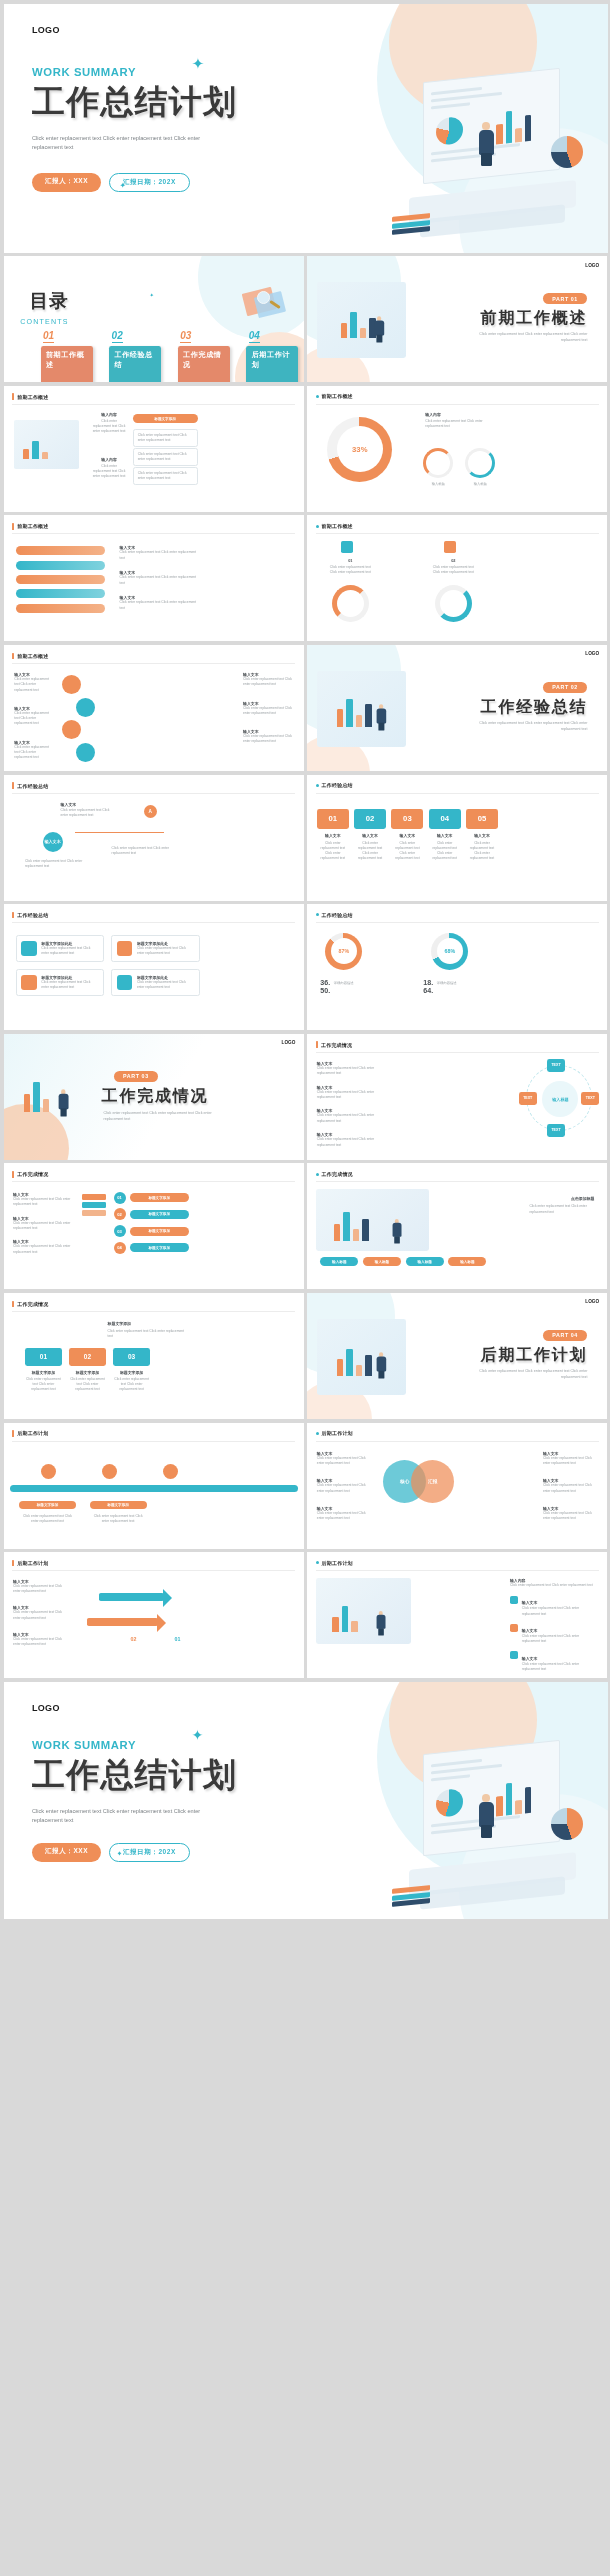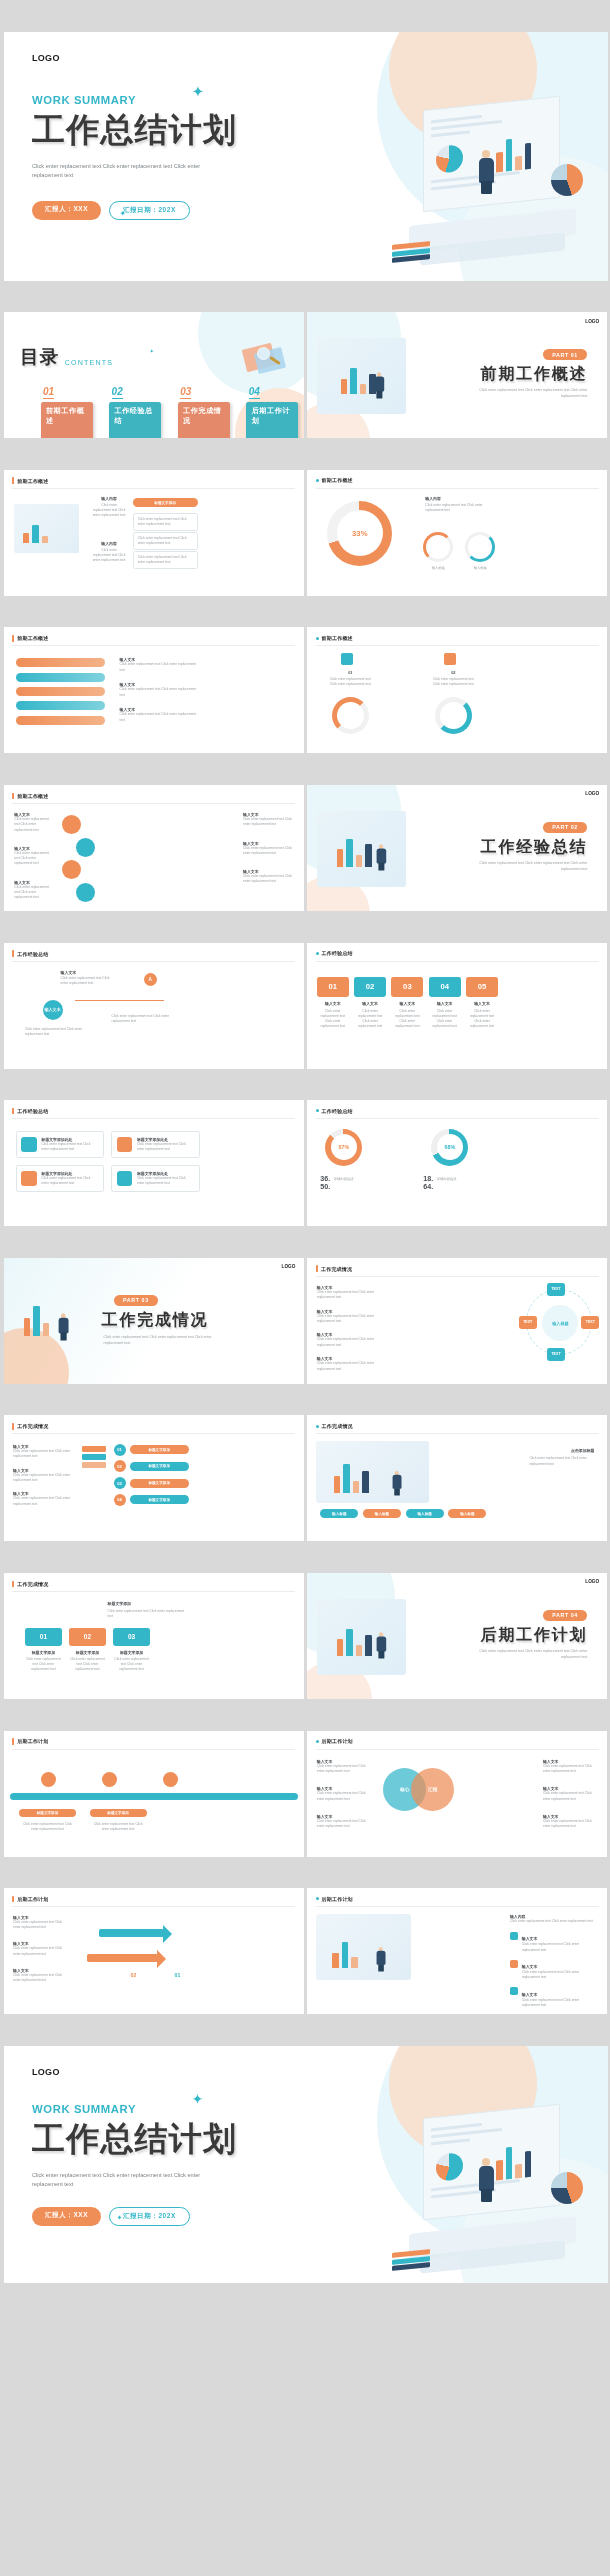--- a/index.html
+++ b/index.html
@@ -4,21 +4,21 @@
 <style>
   *{box-sizing:border-box;margin:0;padding:0;}
   body{
     width:611px;
     background:#d9d9d9;
     font-family:"Liberation Sans","DejaVu Sans",sans-serif;
     -webkit-font-smoothing:antialiased;
   }
   
   .sheet{width:611px;padding:3.6px 3.6px 6px 3.6px;display:flex;flex-direction:column;gap:3.6px;}
-  .row{display:flex;gap:3.6px;margin-top:28px;}
+  .row{display:flex;gap:3.6px;}
   .slide{
     position:relative;background:#fff;overflow:hidden;flex:1 1 0;
     height:126px;
   }
   .slide.full{width:604px;flex:none;}
   .slide.hero{height:249px;}
   .slide.hero2{height:237px;}
 
   
   :root{
@@ -78,21 +78,21 @@
   .bar-grp i{display:block;width:6.5px;border-radius:1.2px 1.2px 0 0;}
   .person{position:absolute;width:18px;height:43px;}
   .person .head{position:absolute;left:4.7px;top:0;width:7.7px;height:7.7px;border-radius:50%;background:#f0c9a6;}
   .person .body{position:absolute;left:1.2px;top:7.1px;width:15.4px;height:25px;background:#2f4d6b;border-radius:4.7px 4.7px 1.8px 1.8px;}
   .person .leg{position:absolute;left:3.6px;top:31px;width:10.7px;height:13px;background:#26415a;border-radius:1.2px;}
   .donut{position:absolute;border-radius:50%;}
   .books{position:absolute;}
   .books i{display:block;border-radius:1.2px;margin-top:1.2px;transform:skewY(-6deg);}
 
   
-  .toc-title{position:absolute;left:16.6px;top:32px;display:flex;align-items:flex-end;gap:5.3px;}
+  .toc-title{position:absolute;left:16.6px;top:32px;display:flex;align-items:flex-end;gap:5.3px;flex-direction:column;}
   .toc-title .cn{font-size:18.4px;font-weight:bold;color:#2f2f2f;letter-spacing:1.2px;
                  text-shadow:1.2px 1.8px 1.8px rgba(0,0,0,.16);}
   .toc-title .en{font-size:7.1px;color:var(--teal);letter-spacing:1.2px;padding-bottom:2.4px;}
   .toc-items{position:absolute;left:37px;top:74px;display:flex;gap:16.6px;}
   .toc-i{width:52px;}
   .toc-i .num{font-size:10px;font-style:italic;font-weight:bold;padding-bottom:1.2px;
               display:inline-block;margin-left:2.4px;}
   .toc-i .num.o{color:var(--orange);border-bottom:0.9px solid var(--orange);}
   .toc-i .num.t{color:var(--teal);border-bottom:0.9px solid var(--teal);}
   .toc-i .card{margin-top:2.4px;border-radius:2.4px;padding:5.3px 5.3px 18px 5.3px;color:#fff;

